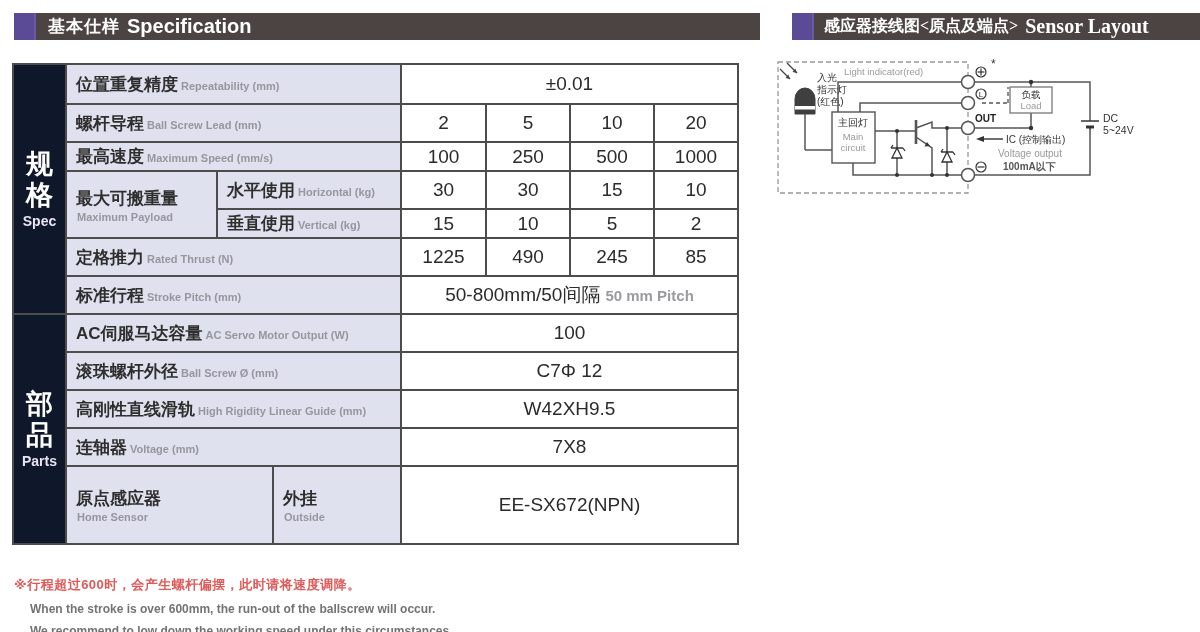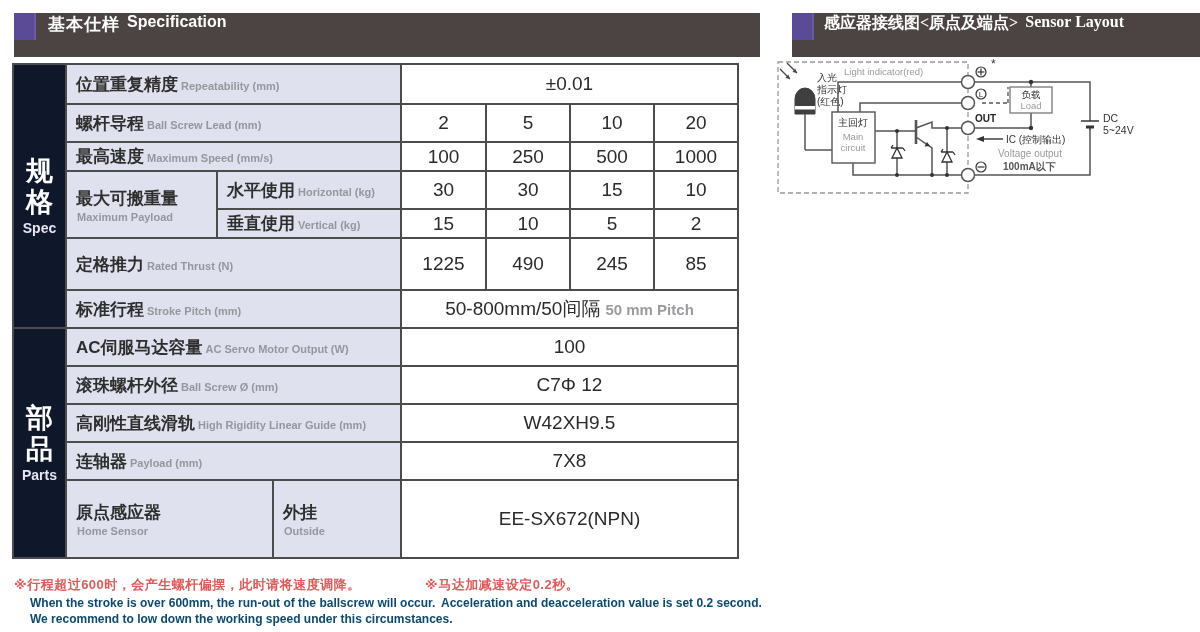--- a/index.html
+++ b/index.html
@@ -1,44 +1,44 @@
 <!DOCTYPE html>
 <html><head>
 <meta charset="utf-8">
 <style>
   * { margin:0; padding:0; box-sizing:border-box; }
   body { font-family:"Liberation Sans","DejaVu Sans",sans-serif; background:#fff; }
   #page { position:relative; width:1200px; height:632px; background:#fff; overflow:hidden; }
 
   
-  .hdr { position:absolute; height:44px; background:#4b4442; display:flex; align-items:flex-start; }
+  .hdr { position:absolute; height:27px; background:#4b4442; display:flex; align-items:center; }
   .hdr .sq { width:22px; height:27px; background:#5b4b96; flex:0 0 auto; border-right:2px solid #6a5aa5; }
   .hdr .zh { color:#fff; font-weight:700; font-size:17px; margin-left:12px; letter-spacing:1px; }
-  .hdr .en { color:#fff; font-weight:600; font-size:16px; margin-left:7px; }
+  .hdr .en { color:#fff; font-weight:600; font-size:20px; margin-left:7px; }
   #hdr-left  { left:14px; top:13px; width:746px; }
   #hdr-right { left:792px; top:13px; width:422px;font-family:Liberation Serif, serif; }
   #hdr-right .zh { font-size:16px; margin-left:10px; letter-spacing:0; }
 
   
   #spec-table { position:absolute; left:12px; top:63px; border-collapse:collapse; table-layout:fixed; }
   #spec-table td { border:2px solid #4c4c4c; overflow:hidden; }
   td.side { background:#0f172a; text-align:center; vertical-align:middle; }
   td.side .szh { color:#fff; font-size:27px; font-weight:700; line-height:1.12; width:1.05em; margin:0 auto; word-break:break-all; text-align:center; }
   td.side .sen { color:#e8e4f2; font-size:14px; font-weight:600; margin-top:3px; }
   td.lab { background:#e0e1ee; padding:2px 6px 2px 9px; vertical-align:middle; }
   td.lab .zh { color:#2e2e2e; font-size:17px; font-weight:600; }
   td.lab .en { color:#96969e; font-size:11px; font-weight:600; margin-left:3px; }
   td.lab .en.blk { display:block; margin-left:1px; margin-top:1px; }
   td.val { background:#fff; text-align:center; vertical-align:middle; color:#2b2b2b; font-size:19px;border-radius:19px; }
   td.val .graypart { color:#9a9aa0; font-size:15px; font-weight:600; margin-left:5px; }
 
   
   .footnote { position:absolute; }
   .fn-zh { color:#e05a5a; font-size:13px; font-weight:700; letter-spacing:0.5px; }
-  .fn-en { color:#0c4a6e; font-size:12px; font-weight:600; margin-left:16px; margin-top:2px; }
+  .fn-en { color:#737373; font-size:12px; font-weight:600; margin-left:16px; margin-top:8px; }
   #fn-left { left:14px; top:576px; }
   #fn-right { left:425px; top:576px; }
 
   
   #diagram { position:absolute; left:770px; top:50px; width:430px; height:152px; }
   text { font-family:"Liberation Sans","DejaVu Sans",sans-serif; }
 </style>
 </head>
 <body>
 <div id="page">
@@ -108,21 +108,21 @@
   </tr>
   <tr style="height:23px">
     <td class="lab" colspan="2">
       <span class="zh">垂直使用</span><span class="en">Vertical (kg)</span>
     </td>
     <td class="val">15</td>
     <td class="val">10</td>
     <td class="val">5</td>
     <td class="val">2</td>
   </tr>
-  <tr style="height:52px">
+  <tr style="height:38px">
     <td class="lab" colspan="3">
       <span class="zh">定格推力</span><span class="en">Rated Thrust (N)</span>
     </td>
     <td class="val">1225</td>
     <td class="val">490</td>
     <td class="val">245</td>
     <td class="val">85</td>
   </tr>
   <tr style="height:38px">
     <td class="lab" colspan="3">
@@ -149,21 +149,21 @@
     <td class="val" colspan="4">C7Φ 12</td>
   </tr>
   <tr style="height:38px">
     <td class="lab" colspan="3">
       <span class="zh">高刚性直线滑轨</span><span class="en">High Rigidity Linear Guide (mm)</span>
     </td>
     <td class="val" colspan="4">W42XH9.5</td>
   </tr>
   <tr style="height:38px">
     <td class="lab" colspan="3">
-      <span class="zh">连轴器</span><span class="en">Payload (mm)</span>
+      <span class="zh">连轴器</span><span class="en">Voltage (mm)</span>
     </td>
     <td class="val" colspan="4">7X8</td>
   </tr>
   <tr style="height:78px">
     <td class="lab" colspan="2">
       <span class="zh">原点感应器</span><span class="en blk">Home Sensor</span>
     </td>
     <td class="lab">
       <span class="zh">外挂</span><span class="en blk">Outside</span>
     </td>
@@ -284,18 +284,14 @@
   </g>
   <text x="333" y="72" font-size="10.5" fill="#333">DC</text>
   <text x="333" y="84" font-size="10.5" fill="#333">5~24V</text>
 </svg>
 
 <div id="fn-left" class="footnote">
   <div class="fn-zh">※行程超过600时，会产生螺杆偏摆，此时请将速度调降。</div>
   <div class="fn-en">When the stroke is over 600mm, the run-out of the ballscrew will occur.</div>
   <div class="fn-en">We recommend to low down the working speed under this circumstances.</div>
 </div>
-<div id="fn-right" class="footnote">
-  <div class="fn-zh">※马达加减速设定0.2秒。</div>
-  <div class="fn-en">Acceleration and deacceleration value is set 0.2 second.</div>
-</div>
 
 </div>
 
 </body></html>

